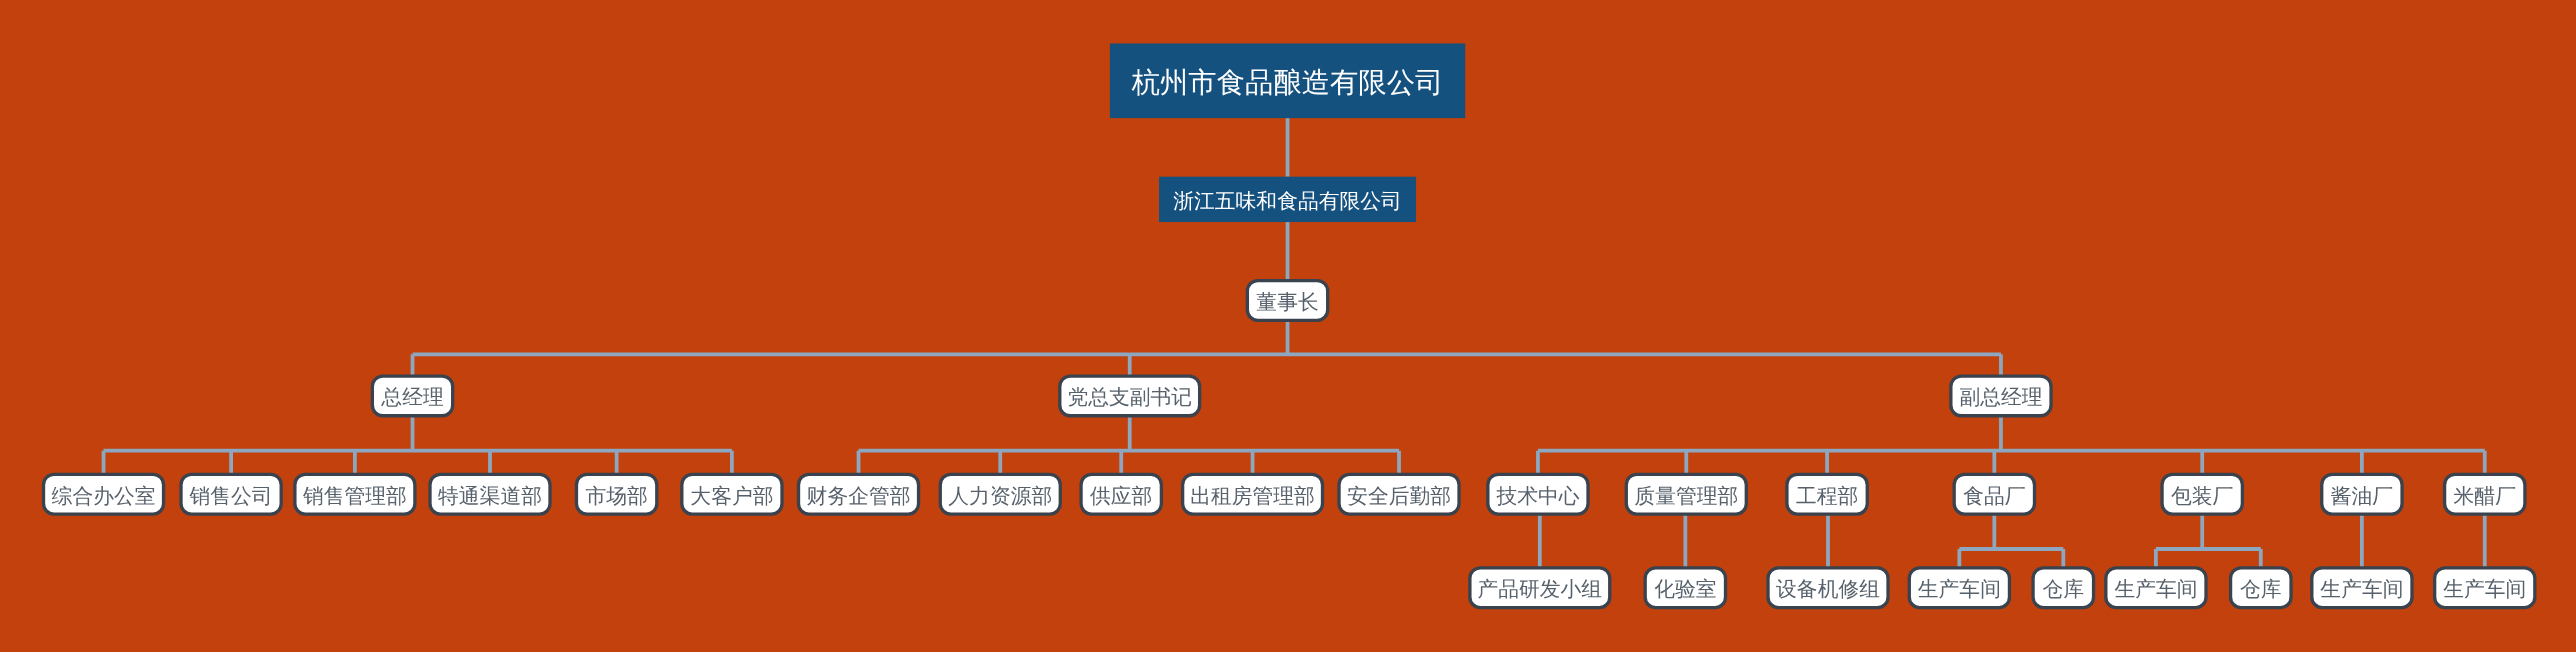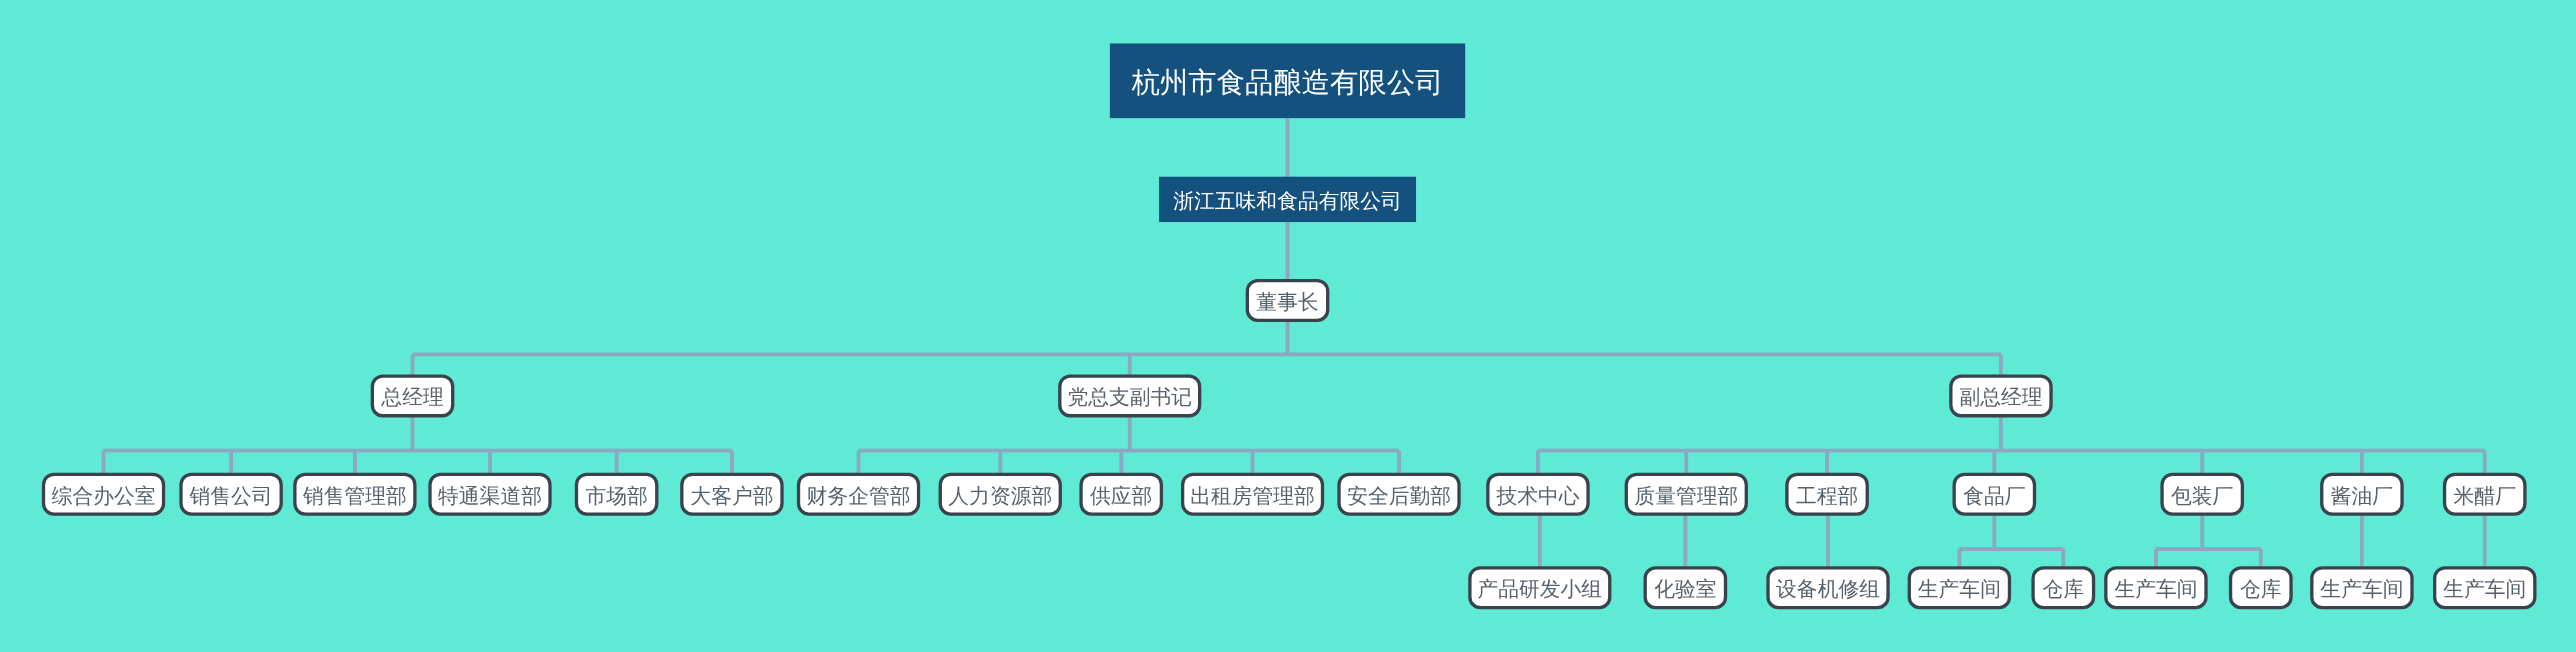--- a/index.html
+++ b/index.html
@@ -5,21 +5,21 @@
   html, body {
     margin: 0;
     padding: 0;
     background: #ffffff;
     font-family: "Liberation Sans", sans-serif;
   }
   .canvas-wrap {
     position: relative;
     width: 2576px;
     height: 652px;
-    background: #5eead4;
+    background: #c2410c;
     overflow: hidden;
   }
   svg text {
     font-family: "Liberation Sans", sans-serif;
     user-select: none;
   }
 </style>
 </head>
 <body>
 

